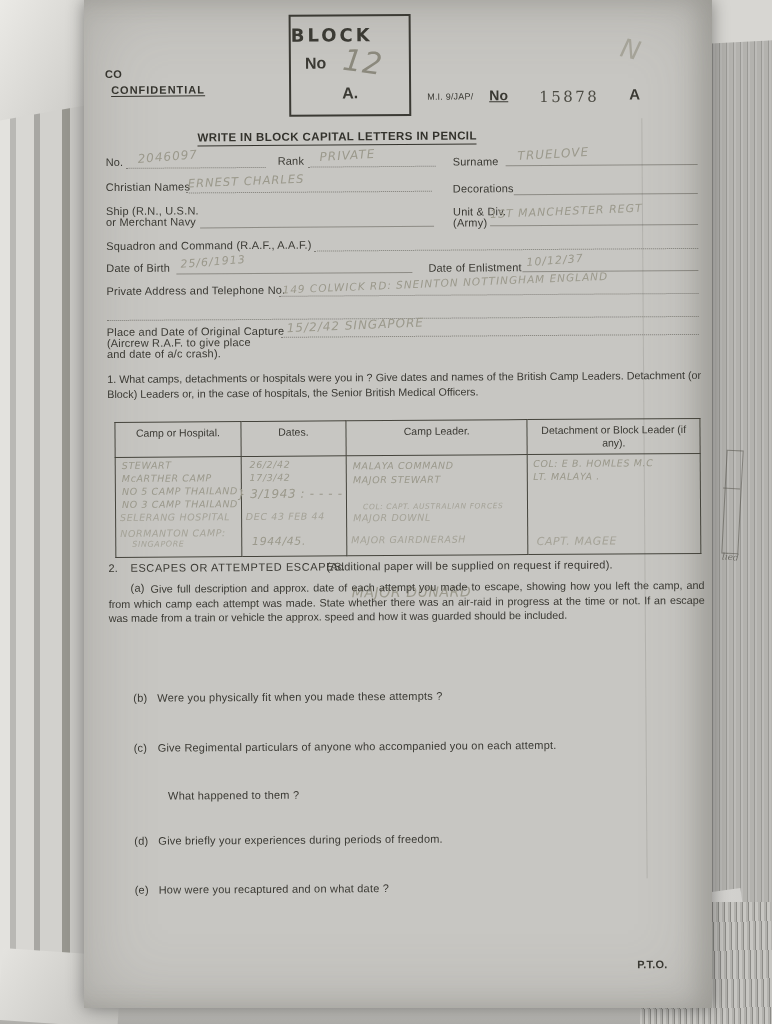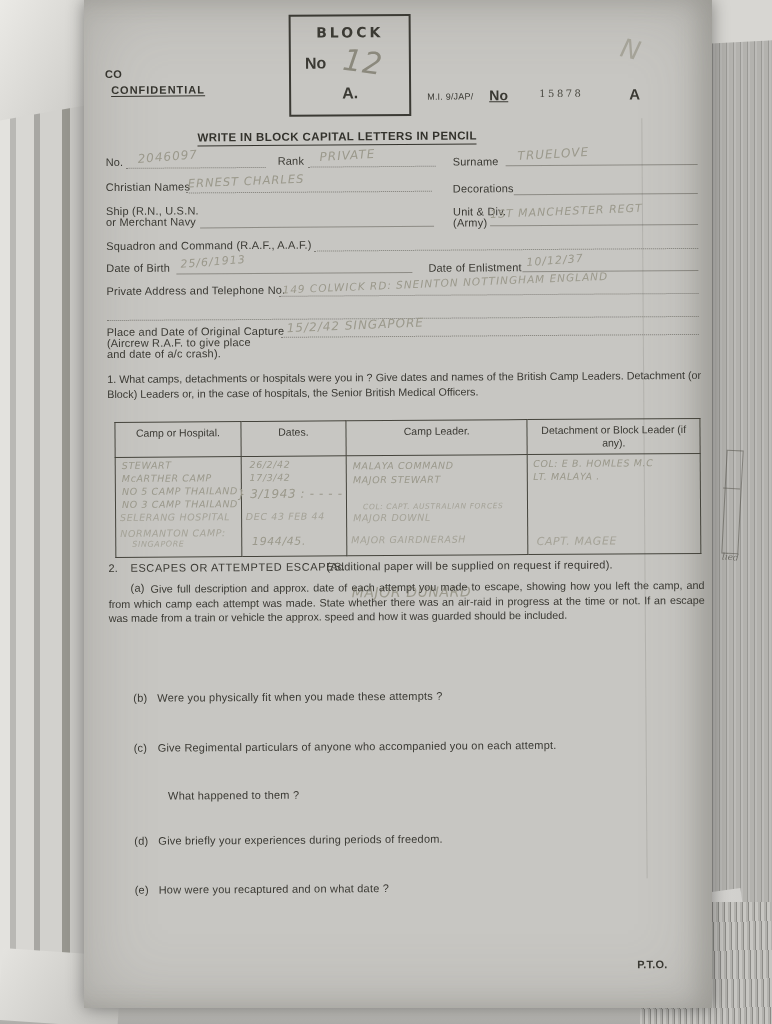--- a/index.html
+++ b/index.html
@@ -34,21 +34,21 @@
   .crease-v{left:560px;top:120px;width:1px;height:760px;background:rgba(90,88,82,.18);}
 
   .print{color:#3a3933;font-size:11px;letter-spacing:.2px;white-space:nowrap;}
   .para{color:#3a3933;font-size:10.8px;line-height:1.35;text-align:justify;white-space:normal;}
   .pencil{font-family:"DejaVu Sans",sans-serif;font-style:italic;color:#9b998c;letter-spacing:1px;font-size:11px;white-space:nowrap;}
   .pencil-dk{color:#8b897d;}
   .rule{height:0;border-bottom:1px solid rgba(70,68,60,.45);}
   .dotrule{height:0;border-bottom:1px dotted rgba(70,68,60,.55);}
 
   .stamp{left:208px;top:14px;width:118px;height:98px;border:2px solid #3b3a34;color:#3b3a34;}
-  .stamp .t{position:absolute;left:0;right:0;top:8px;text-align:center;font-size:14px;letter-spacing:3px;font-weight:bold;font-family:"DejaVu Sans",sans-serif;}
+  .stamp .t{position:absolute;left:0;right:0;top:8px;text-align:left;font-size:18px;letter-spacing:3px;font-weight:bold;font-family:"DejaVu Sans",sans-serif;}
   .stamp .no{position:absolute;left:14px;top:38px;font-size:16px;font-weight:bold;}
   .stamp .num{position:absolute;left:52px;top:28px;font-size:30px;transform:rotate(8deg);}
   .stamp .a{position:absolute;left:0;right:0;top:68px;text-align:center;font-size:16px;font-weight:bold;}
 
   .conf{font-weight:bold;letter-spacing:1px;color:#35342e;border-bottom:1.5px solid #35342e;font-size:11px;}
   .heading{font-weight:bold;font-size:11.5px;letter-spacing:.4px;color:#33322c;border-bottom:1.5px solid #33322c;padding-bottom:2px;white-space:nowrap;}
 
   table.camps{position:absolute;left:31px;top:420px;width:586px;height:134px;border-collapse:collapse;table-layout:fixed;}
   table.camps th{border:1.5px solid #45443c;font-weight:normal;font-size:10.5px;color:#3a3933;padding:4px 2px;vertical-align:top;text-align:center;line-height:1.25;}
   table.camps td{border:1.5px solid #45443c;position:relative;padding:0;}
@@ -80,21 +80,21 @@
 
       <div class="abs stamp">
         <span class="t">BLOCK</span>
         <span class="no">No</span>
         <span class="num pencil pencil-dk">12</span>
         <span class="a">A.</span>
       </div>
 
       <span class="abs print" style="left:346px;top:92px;font-size:9px;">M.I. 9/JAP/</span>
       <span class="abs print" style="left:408px;top:88px;font-size:14px;font-weight:bold;text-decoration:underline;">No</span>
-      <span class="abs print" style="left:458px;top:89px;font-size:10px;letter-spacing:2.5px;color:#4c4b43;font-family:'DejaVu Serif',serif;">15878</span>
+      <span class="abs print" style="left:458px;top:89px;font-size:15px;letter-spacing:2.5px;color:#4c4b43;font-family:'DejaVu Serif',serif;">15878</span>
       <span class="abs print" style="left:548px;top:87px;font-size:15px;font-weight:bold;">A</span>
       <span class="abs pencil" style="left:540px;top:36px;font-size:26px;transform:rotate(14deg);color:#a5a398;">N</span>
 
       <div class="abs heading" style="left:116px;top:130px;">WRITE IN BLOCK CAPITAL LETTERS IN PENCIL</div>
 
       <span class="abs print" style="left:24px;top:154px;">No.</span>
       <span class="abs pencil" style="left:56px;top:148px;font-size:12px;transform:rotate(-4deg);">2046097</span>
       <div class="abs dotrule" style="left:44px;top:166px;width:140px;"></div>
       <span class="abs print" style="left:196px;top:154px;">Rank</span>
       <span class="abs pencil" style="left:238px;top:148px;font-size:12px;transform:rotate(-3deg);">PRIVATE</span>

